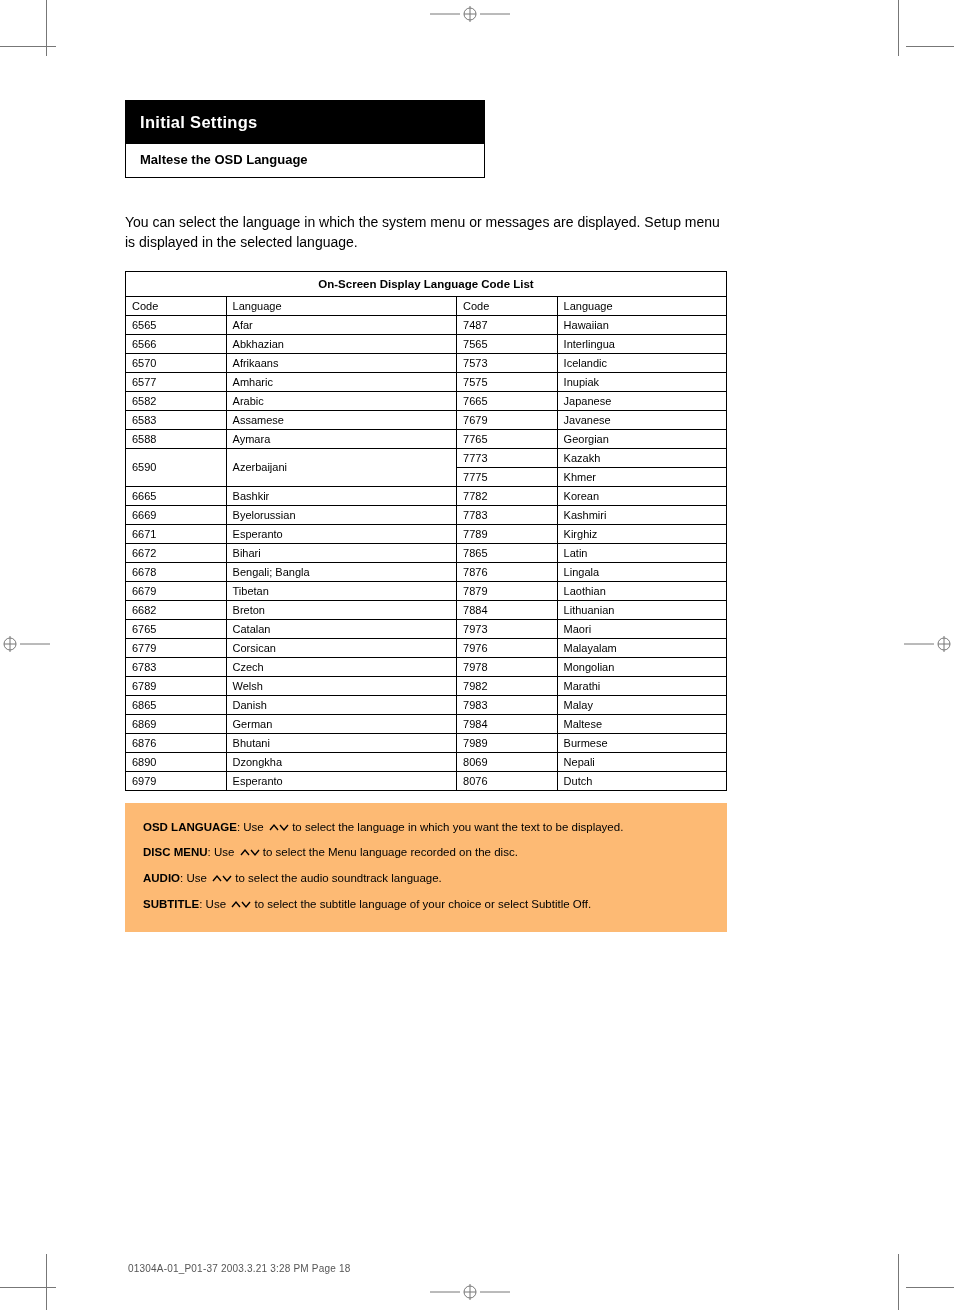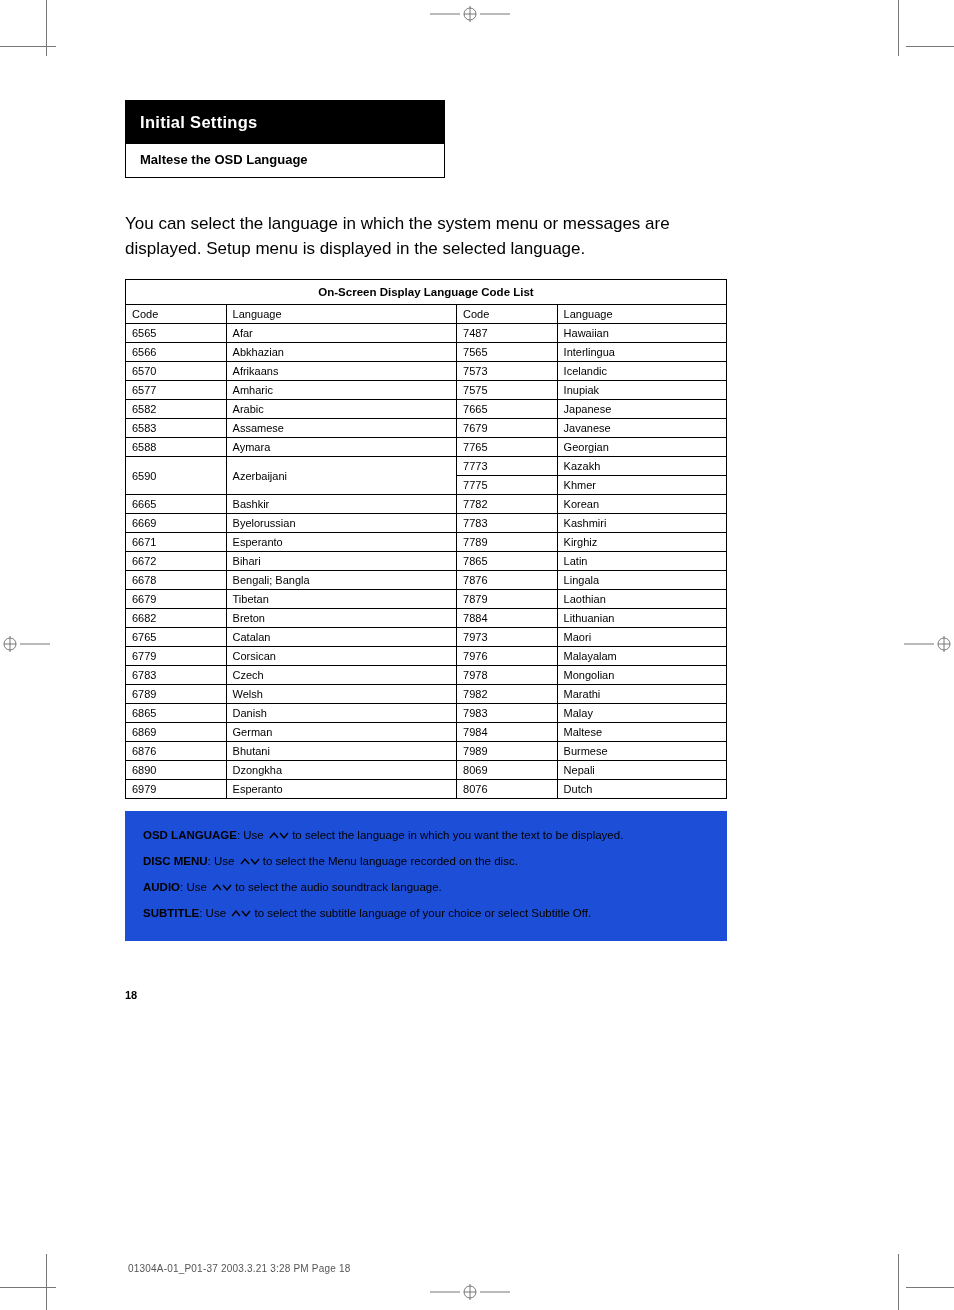--- a/index.html
+++ b/index.html
@@ -48,26 +48,26 @@
     letter-spacing: 0.3px;
   }
   .section-header .sub-bar {
     background: #fff;
     color: #000;
     padding: 8px 14px 10px;
     font-size: 13px;
     font-weight: bold;
   }
   .section-header-wrap {
-    width: 320px;
+    width: 360px;
   }
 
   .intro {
     margin-top: 34px;
-    font-size: 17px;
+    font-size: 14px;
     line-height: 1.45;
   }
 
   .table-wrap {
     margin-top: 18px;
   }
   table.languages {
     border-collapse: collapse;
     width: 100%;
     font-size: 11px;
@@ -97,21 +97,21 @@
     line-height: 1.5;
   }
   .after-table p { margin: 0 0 6px 0; }
   .after-table .step-num {
     display: inline-block;
     width: 16px;
     font-weight: bold;
   }
 
   .shaded-box {
-    background: #1d4ed8;
+    background: #fdba74;
     padding: 16px 18px 18px;
     margin-top: 12px;
     font-size: 11.5px;
     line-height: 1.55;
   }
   .shaded-box p { margin: 0 0 8px 0; }
   .shaded-box p:last-child { margin-bottom: 0; }
 
   .page-number {
     margin-top: 48px;
@@ -374,17 +374,16 @@
       <p><strong>AUDIO</strong>: Use <span class="arrow-pair"><svg width="22" height="11">
             <path d="M3 8 L7 3 L11 8" fill="none" stroke="#000" stroke-width="1.4"></path>
             <path d="M13 3 L17 8 L21 3" fill="none" stroke="#000" stroke-width="1.4"></path>
           </svg></span> to select the audio soundtrack language.</p>
       <p><strong>SUBTITLE</strong>: Use <span class="arrow-pair"><svg width="22" height="11">
             <path d="M3 8 L7 3 L11 8" fill="none" stroke="#000" stroke-width="1.4"></path>
             <path d="M13 3 L17 8 L21 3" fill="none" stroke="#000" stroke-width="1.4"></path>
           </svg></span> to select the subtitle language of your choice or select Subtitle Off.</p>
     </div>
 
-  <div class="page-number">18</div>
 
 </div>
 
 <div class="footer-line">01304A-01_P01-37  2003.3.21  3:28 PM  Page 18</div>
 
 </body></html>

